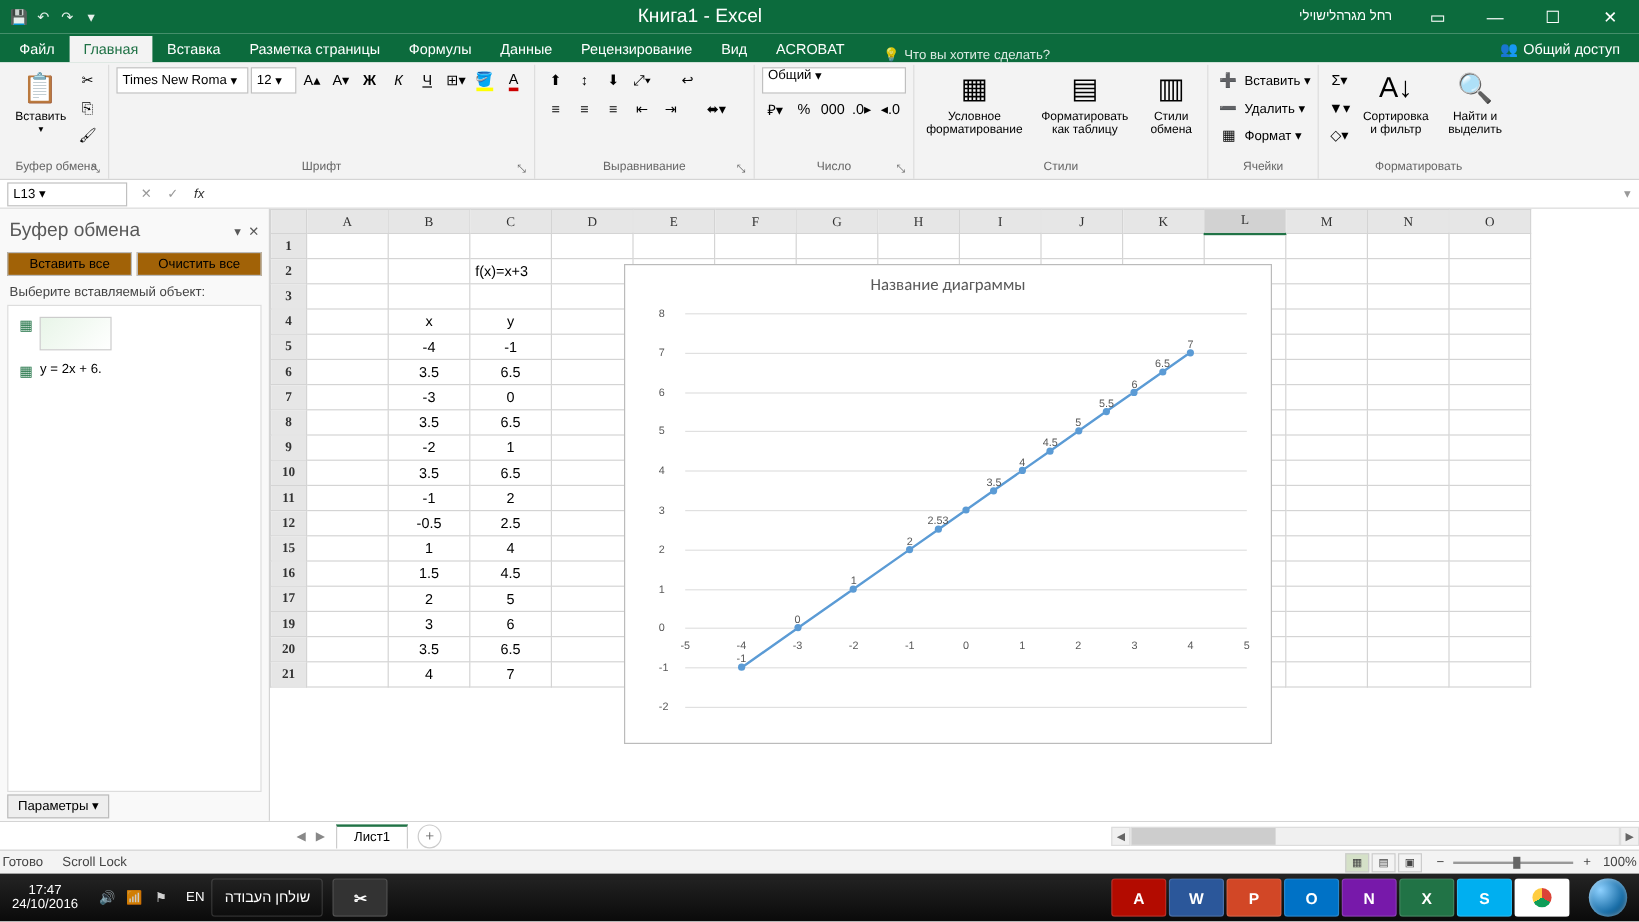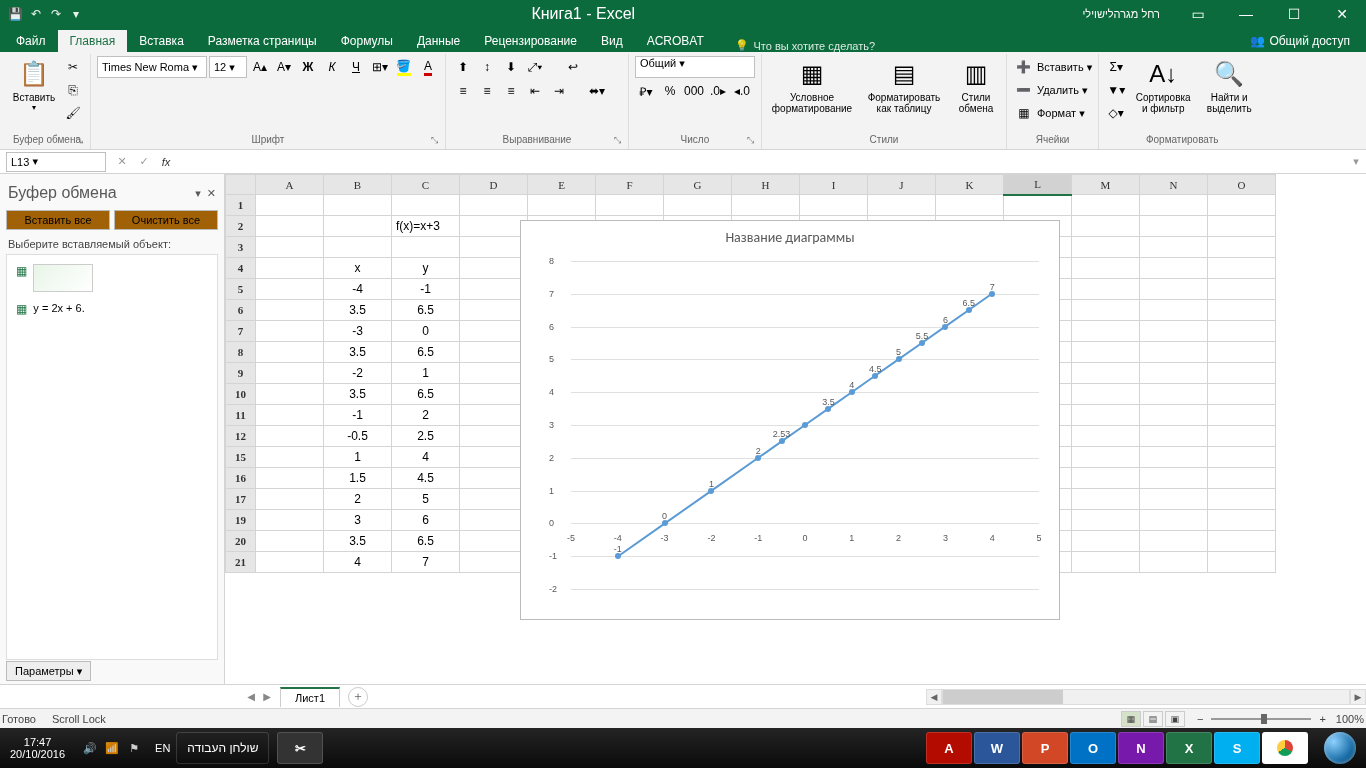--- a/index.html
+++ b/index.html
@@ -787,21 +787,21 @@
   <div class="zoom-slider">
       <div class="zoom-handle"></div>
     </div>
   <span style="cursor:pointer">+</span>
   <span style="margin-left:10px">100%</span>
 </div>
 
 <div class="taskbar">
   <div class="task-time">
     <div>17:47</div>
-    <div>20/10/2016</div>
+    <div>24/10/2016</div>
   </div>
   <div class="tray">
     <span class="tray-icon">🔊</span>
     <span class="tray-icon">📶</span>
     <span class="tray-icon">⚑</span>
   </div>
   <span class="task-lang">EN</span>
   <div class="task-label">שולחן העבודה</div>
   <div class="task-apps">
     <div class="task-app" style="background:#333">✂</div>

